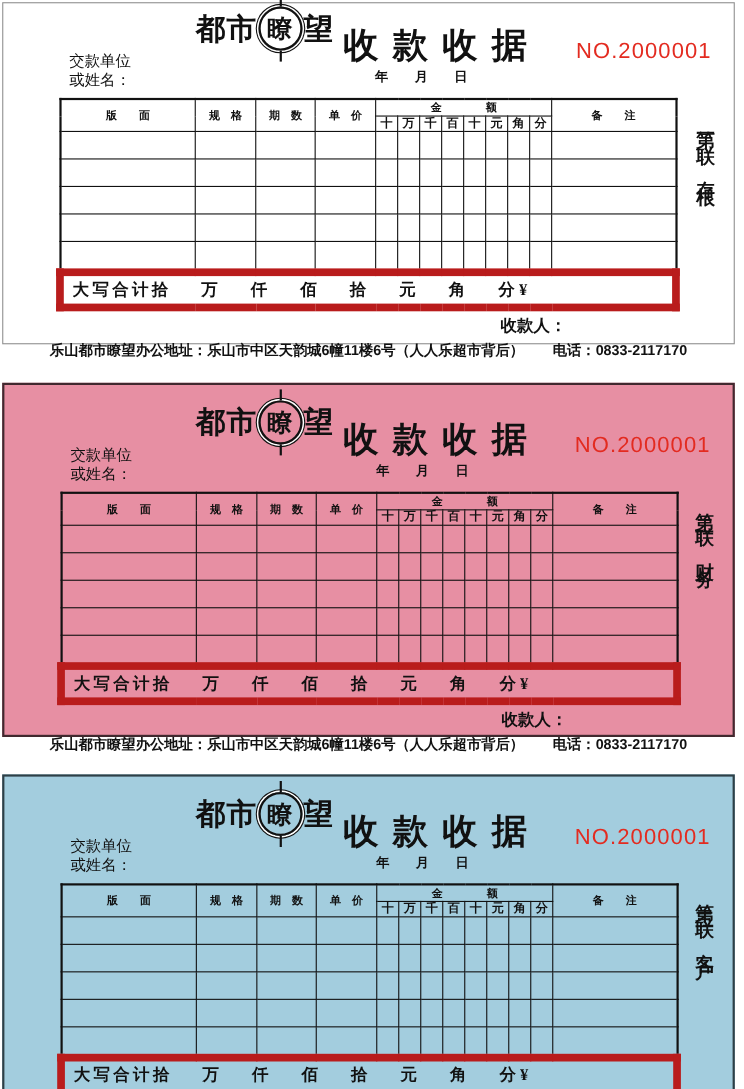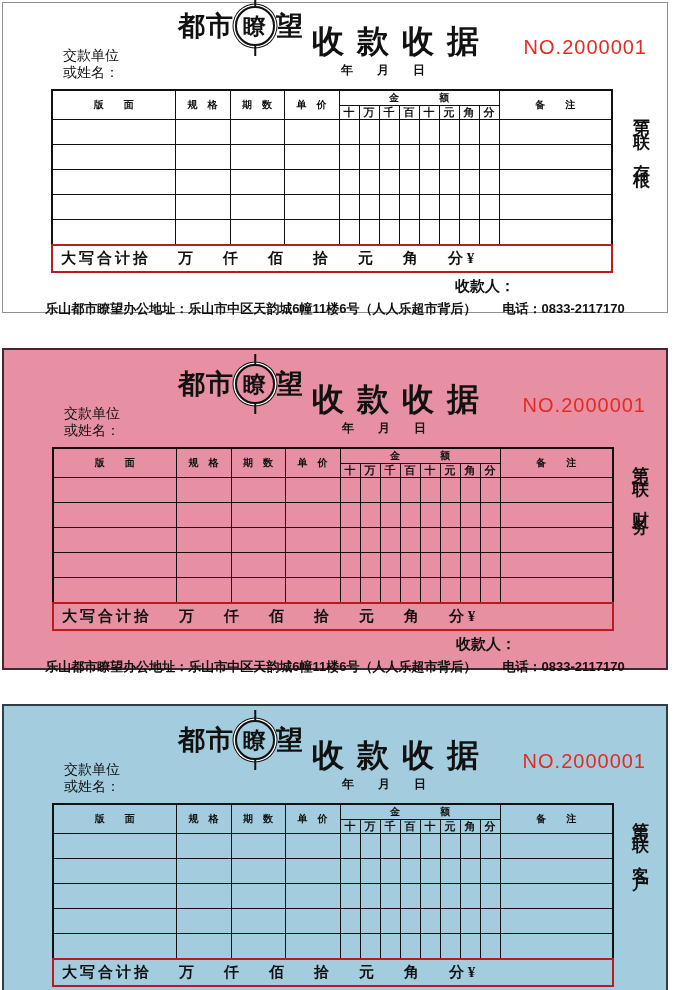--- a/index.html
+++ b/index.html
@@ -47,21 +47,21 @@
   
   .form-table{
     margin:6px 0 0 48px;border-collapse:collapse;table-layout:fixed;width:560px;
     border:2px solid #111;
     font-family:"Liberation Serif","DejaVu Serif",serif;
   }
   .form-table th,.form-table td{border:1px solid #111;padding:0;text-align:center;font-weight:700;}
   .hrow1 th{height:14px;font-size:10px;white-space:pre;}
   .hrow2 th{height:13px;font-size:11px;line-height:11px;}
   .brow td{height:24px;}
-  .trow td{height:25px;border:2px solid #b91c1c;}
+  .trow td{height:25px;border:7px solid #b91c1c;}
   .total-flex{display:flex;align-items:center;font-size:15px;}
   .total-caption{margin-left:8px;letter-spacing:3px;white-space:nowrap;}
   .total-units{white-space:pre;}
 
   
   .payee{margin:4px 0 0 452px;font-size:15px;font-weight:700;}
   .addr{display:flex;justify-content:center;gap:26px;margin-top:4px;font-size:13px;font-weight:700;white-space:nowrap;}
 
   
   .copy-label{

